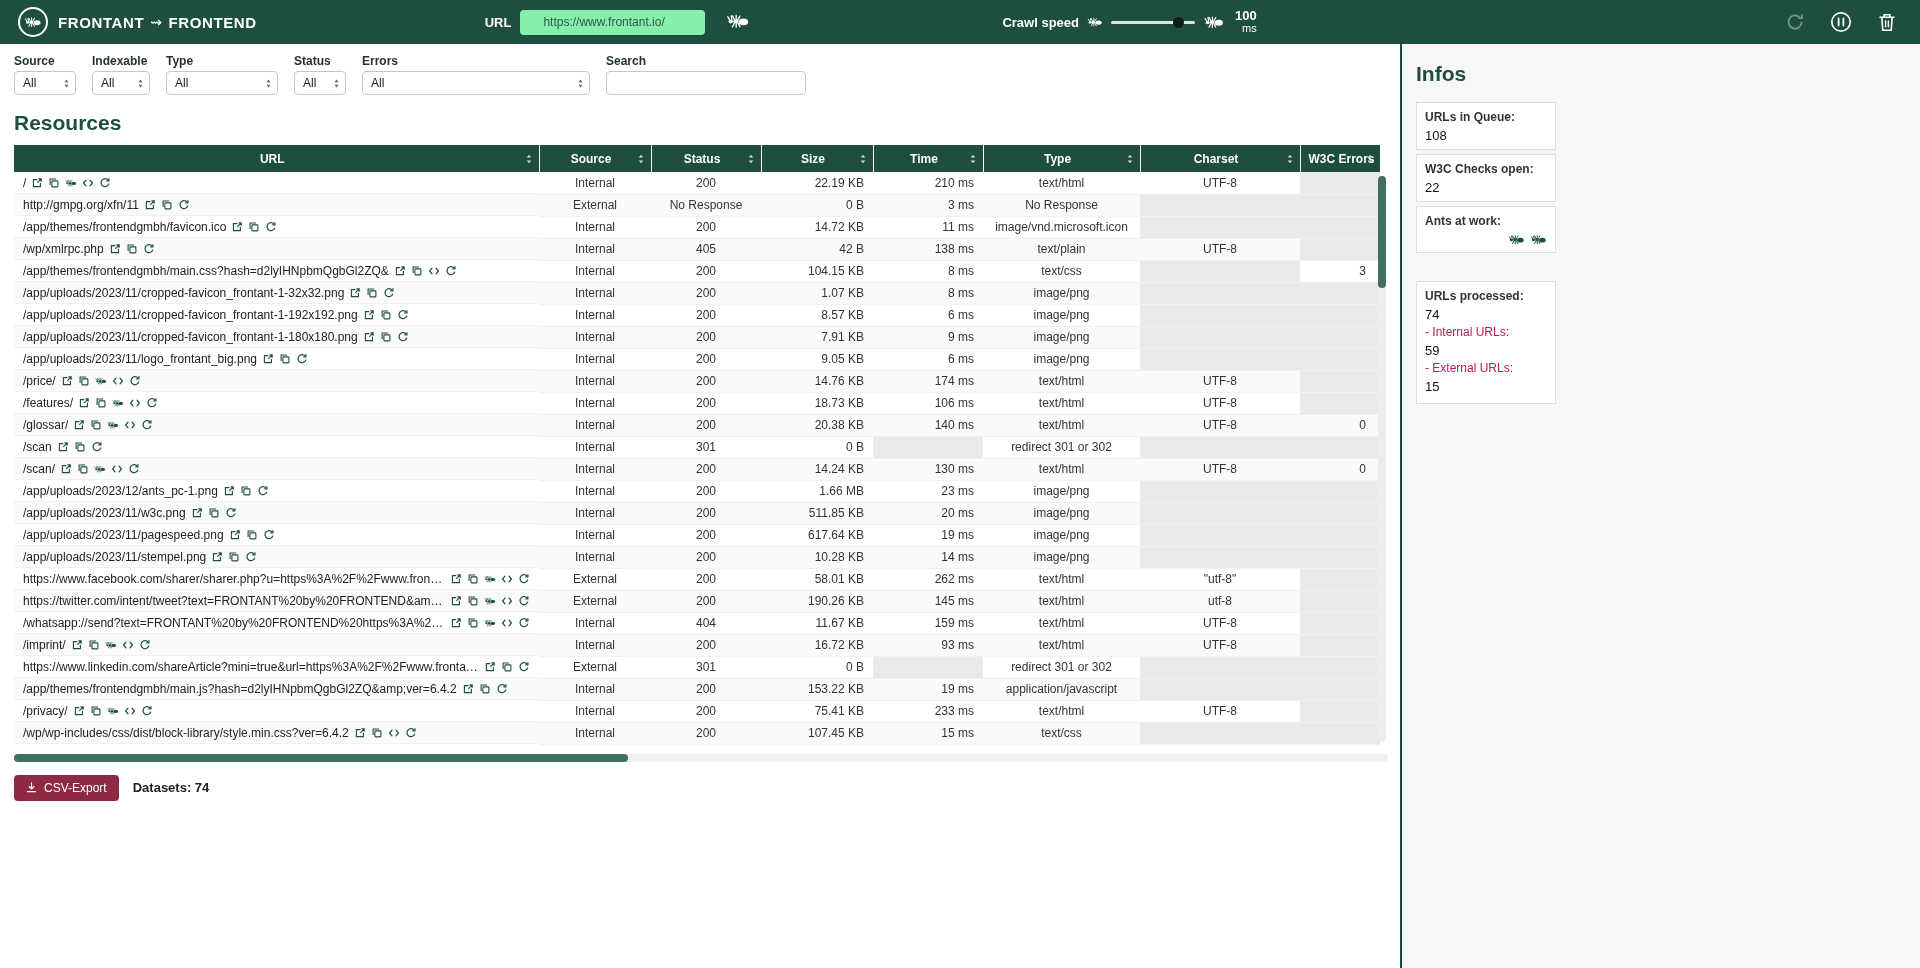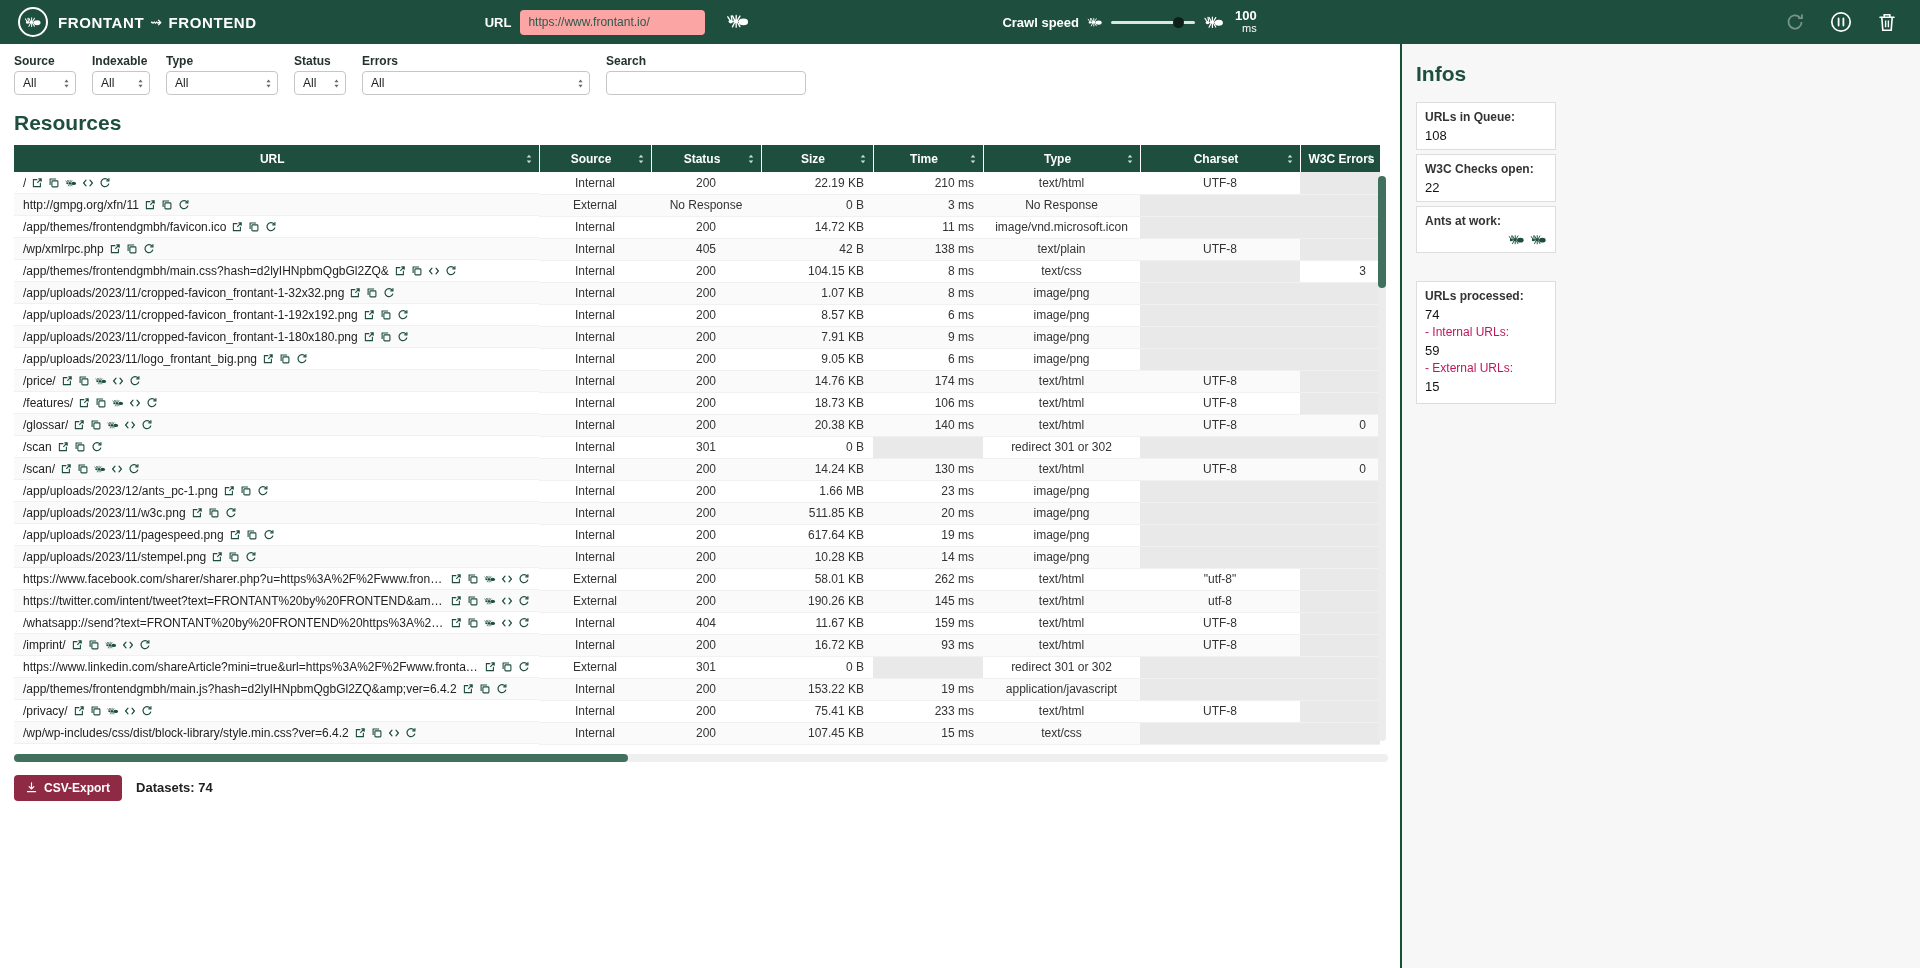--- a/index.html
+++ b/index.html
@@ -16,21 +16,21 @@
     font-family:"Liberation Sans",sans-serif;color:#222;
   }
   
   .topbar{height:44px;background:var(--green);display:flex;align-items:center;padding:0 18px;color:#fff}
   .logo{width:30px;height:30px;border:2px solid #fff;border-radius:50%;display:flex;align-items:center;justify-content:center;flex-shrink:0}
   .logo svg{width:18px;height:14px;color:#fff}
   .app-title{margin-left:10px;font-size:15px;font-weight:bold;letter-spacing:.6px;display:flex;align-items:center;gap:6px;white-space:nowrap}
   .title-arrow{font-size:14px;font-weight:normal}
   .url-group{display:flex;align-items:center;gap:9px;margin-left:228px}
   .url-label{font-size:13px;font-weight:bold}
-  .url-input{width:185px;height:25px;border:none;border-radius:4px;padding:0 8px;font-size:12px;color:#2c5a4b;background:#fca5a5;outline:none}
+  .url-input{width:185px;height:25px;border:none;border-radius:4px;padding:0 23px;font-size:12px;color:#2c5a4b;background:#86efac;outline:none}
   .crawl-btn{background:none;border:none;padding:0;margin-left:12px;color:#fff;cursor:pointer}
   .crawl-btn svg{width:24px;height:18px}
   .speed-group{display:flex;align-items:center;gap:8px;margin-left:252px}
   .speed-label{font-size:13px;font-weight:bold;white-space:nowrap}
   .ant-small{width:16px;height:12px;color:#fff}
   .ant-big{width:22px;height:16px;color:#fff}
   .slider{width:84px;height:3px;background:rgba(255,255,255,.85);border-radius:2px;position:relative;cursor:pointer}
   .slider-thumb{position:absolute;left:62px;top:-4px;width:11px;height:11px;border-radius:50%;background:#0e1f1a}
   .speed-value{display:flex;flex-direction:column;align-items:flex-end;line-height:1.05;margin-left:2px}
   .speed-value .num{font-size:13px;font-weight:bold}
@@ -66,21 +66,21 @@
   .c-source,.c-status,.c-type,.c-charset{text-align:center}
   .c-size,.c-time{text-align:right}
   .c-w3c{text-align:right;padding-right:14px}
   
   .vscroll{position:absolute;top:31px;right:2px;bottom:4px;width:8px;background:#ececec;border-radius:4px;cursor:pointer}
   .vscroll .thumb{width:8px;height:112px;background:var(--scroll-green);border-radius:4px}
   .hscroll{width:1374px;height:8px;background:#efefef;border-radius:4px;margin-top:9px;position:relative;cursor:pointer}
   .hscroll .thumb{position:absolute;left:0;top:0;width:614px;height:8px;background:var(--scroll-green);border-radius:4px}
   
   .footer{display:flex;align-items:center;gap:14px;margin-top:13px}
-  .csv-btn{background:var(--red);color:#fff;border:none;border-radius:4px;height:26px;padding:0 12px;font-size:12px;font-weight:bold;display:flex;align-items:center;gap:7px;cursor:pointer}
+  .csv-btn{background:var(--red);color:#fff;border:none;border-radius:4px;height:26px;padding:0 12px;font-size:12px;font-weight:normal;display:flex;align-items:center;gap:7px;cursor:pointer}
   .csv-btn svg{width:11px;height:11px}
   .datasets{font-size:13px;font-weight:bold;color:#222}
   
   .info-title{color:var(--green);font-size:21px;font-weight:bold;margin:4px 0 16px}
   .card{width:140px;background:#fff;border:1px solid #ddd;padding:7px 8px 6px;margin-bottom:4px}
   .card .label{font-size:12px;font-weight:bold;color:#333}
   .card .value{font-size:13px;color:#111;text-align:left;margin-top:4px}
   .card .ants-row{display:flex;justify-content:flex-end;gap:5px;margin-top:5px;color:var(--green)}
   .card .ants-row svg{width:17px;height:13px}
   .card.processed{margin-top:28px}

